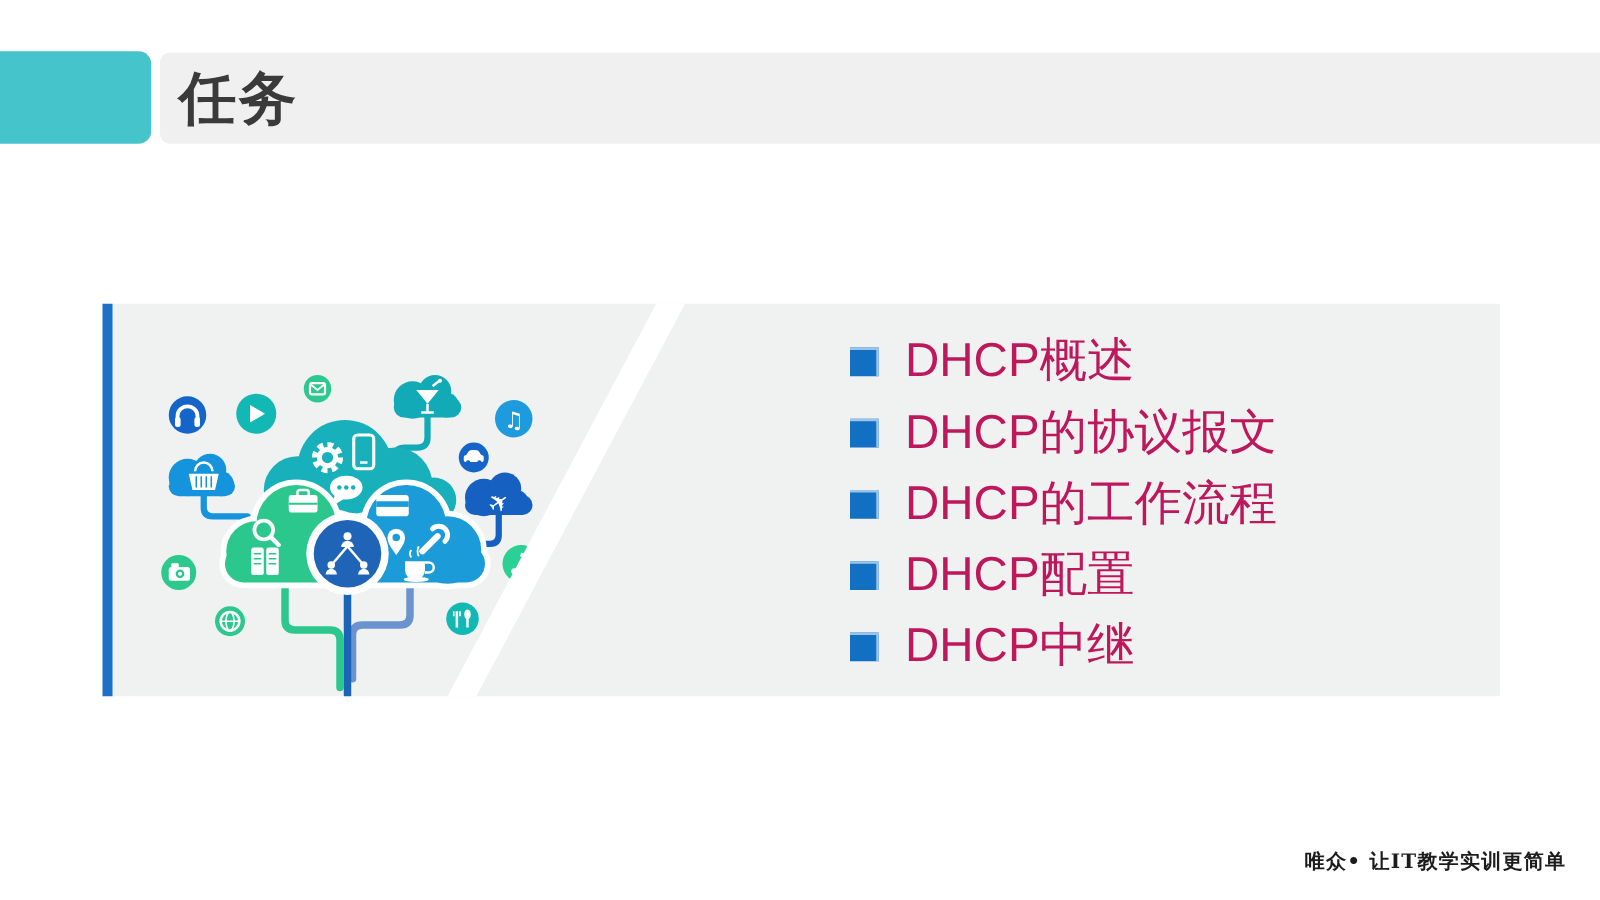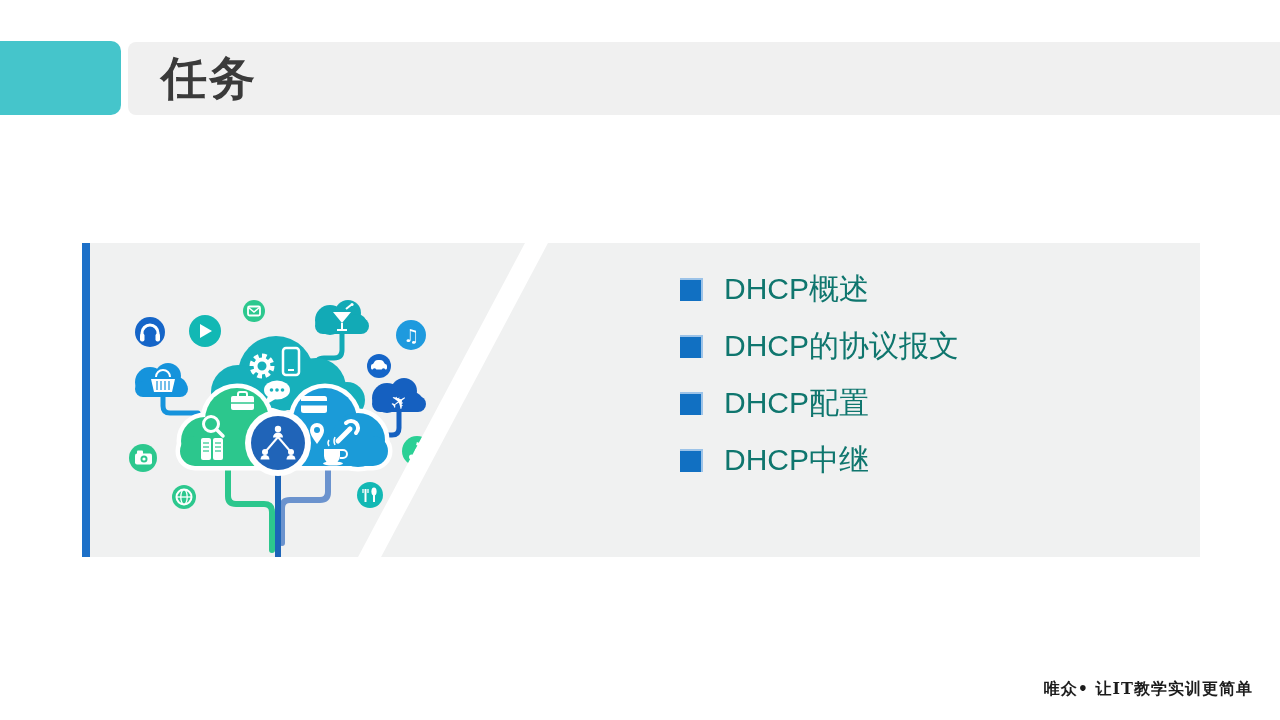--- a/index.html
+++ b/index.html
@@ -13,21 +13,21 @@
   .teal-tab{
     position:absolute;left:0;top:41px;width:121px;height:74px;
     background:#45c5cb;border-radius:0 10px 10px 0;
   }
   .title-bar{
     position:absolute;left:128px;top:42px;width:1152px;height:73px;
     background:#f0f0f0;border-radius:8px 0 0 8px;
     display:flex;align-items:center;
   }
   .title-text{
-    margin-left:33px;font-size:46px;font-weight:bold;color:#3a3a3a;
+    margin-left:15px;font-size:46px;font-weight:bold;color:#3a3a3a;
     letter-spacing:2px;
   }
 
   
   .panel{
     position:absolute;left:82px;top:243px;width:1118px;height:314px;
     background:#f0f1f1;
   }
   .panel-accent{
     position:absolute;left:0;top:0;width:8px;height:314px;background:#1c70c8;
@@ -39,21 +39,21 @@
   .illustration{position:absolute;left:8px;top:0;width:430px;height:314px;}
 
   
   .agenda{position:absolute;left:598px;top:29px;}
   .agenda-item{display:flex;align-items:center;height:34px;margin-bottom:23px;}
   .bullet{
     width:23px;height:23px;box-sizing:border-box;background:#1170c2;
     border-top:2px solid #9cc3e8;border-right:2px solid #9cc3e8;
     margin-right:21px;flex:0 0 auto;
   }
-  .agenda-label{font-size:30px;line-height:34px;color:#0f766e;}
+  .agenda-label{font-size:38px;line-height:34px;color:#be185d;}
 
   
   .footer{
     position:absolute;right:27px;bottom:20px;
     font-family:"DejaVu Serif","Liberation Serif",serif;
     font-size:16px;font-weight:600;color:#1c1c1c;letter-spacing:1px;
   }
 </style>
 </head>
 <body>
@@ -314,20 +314,24 @@
       <div class="agenda-item">
         <span class="bullet"></span>
         <span class="agenda-label">DHCP概述</span>
       </div>
       <div class="agenda-item">
         <span class="bullet"></span>
         <span class="agenda-label">DHCP的协议报文</span>
       </div>
       <div class="agenda-item">
         <span class="bullet"></span>
+        <span class="agenda-label">DHCP的工作流程</span>
+      </div>
+      <div class="agenda-item">
+        <span class="bullet"></span>
         <span class="agenda-label">DHCP配置</span>
       </div>
       <div class="agenda-item">
         <span class="bullet"></span>
         <span class="agenda-label">DHCP中继</span>
       </div>
     </div>
   </div>
 
   <div class="footer">唯众• 让IT教学实训更简单</div>

